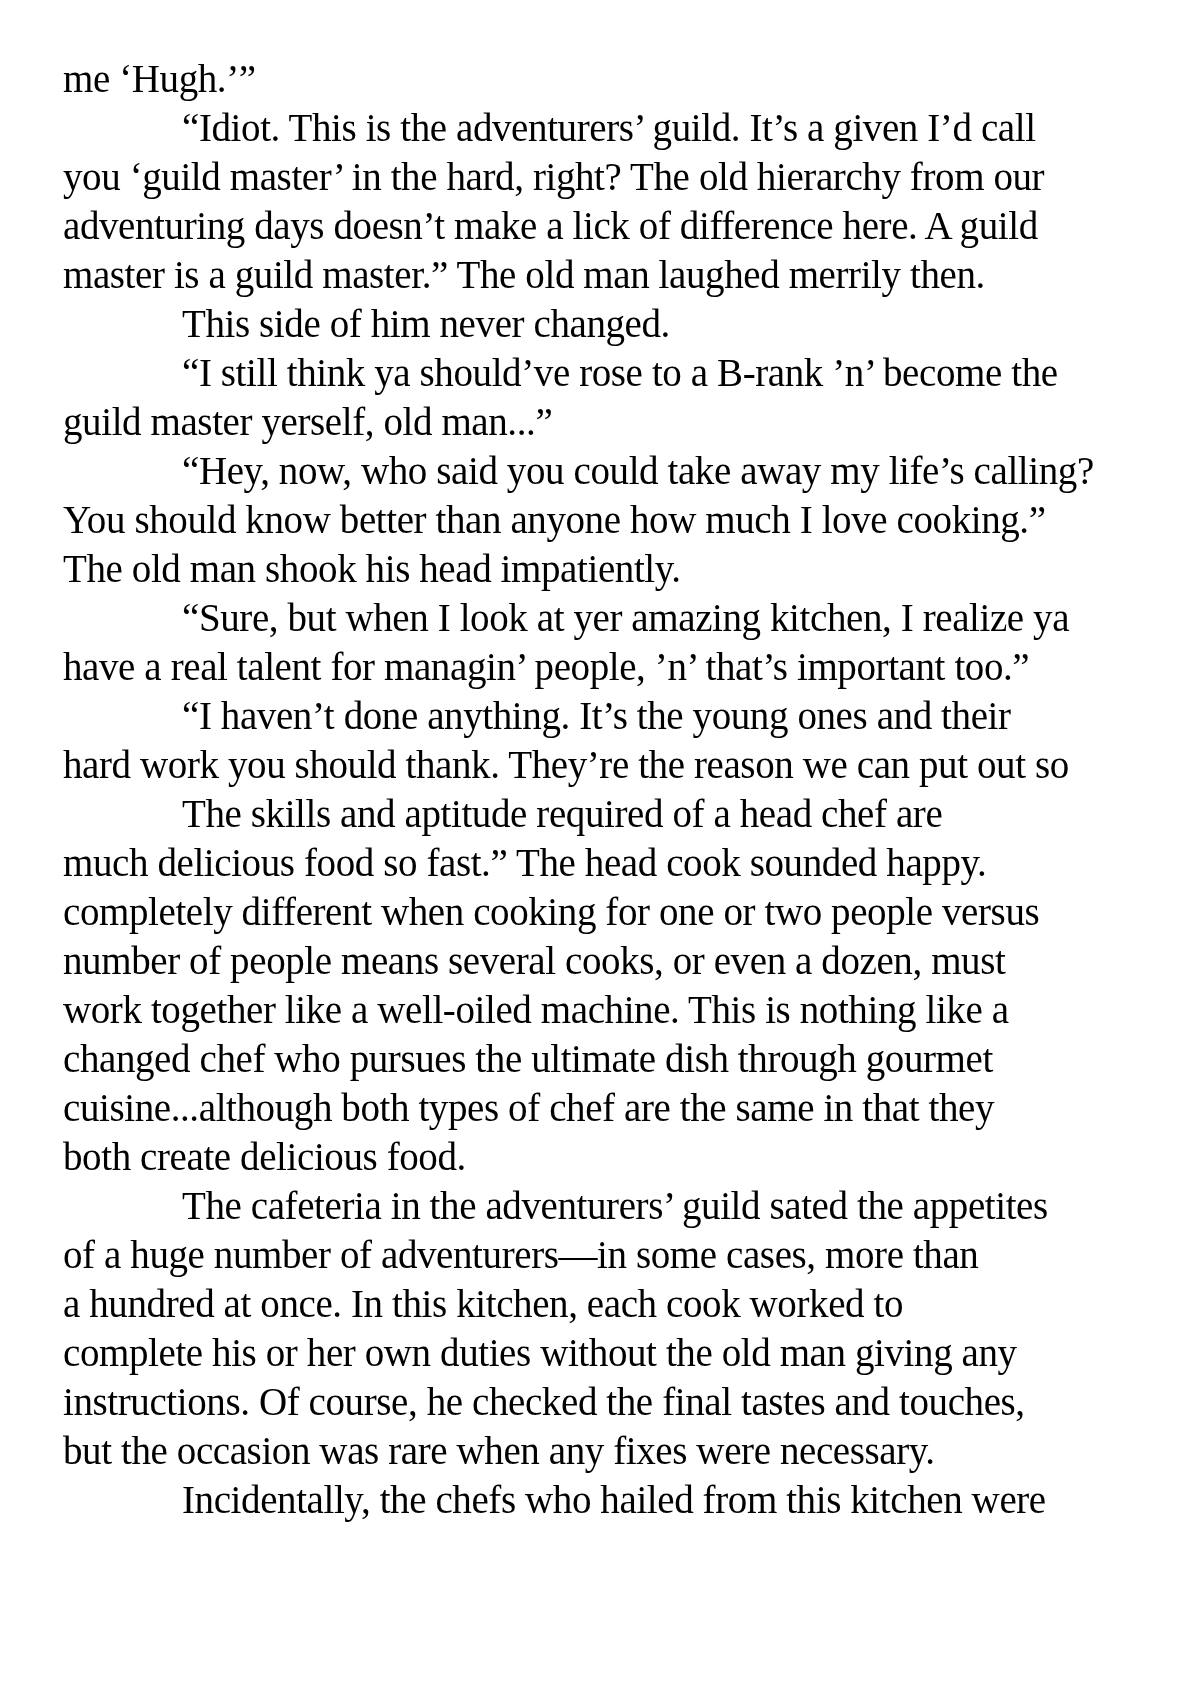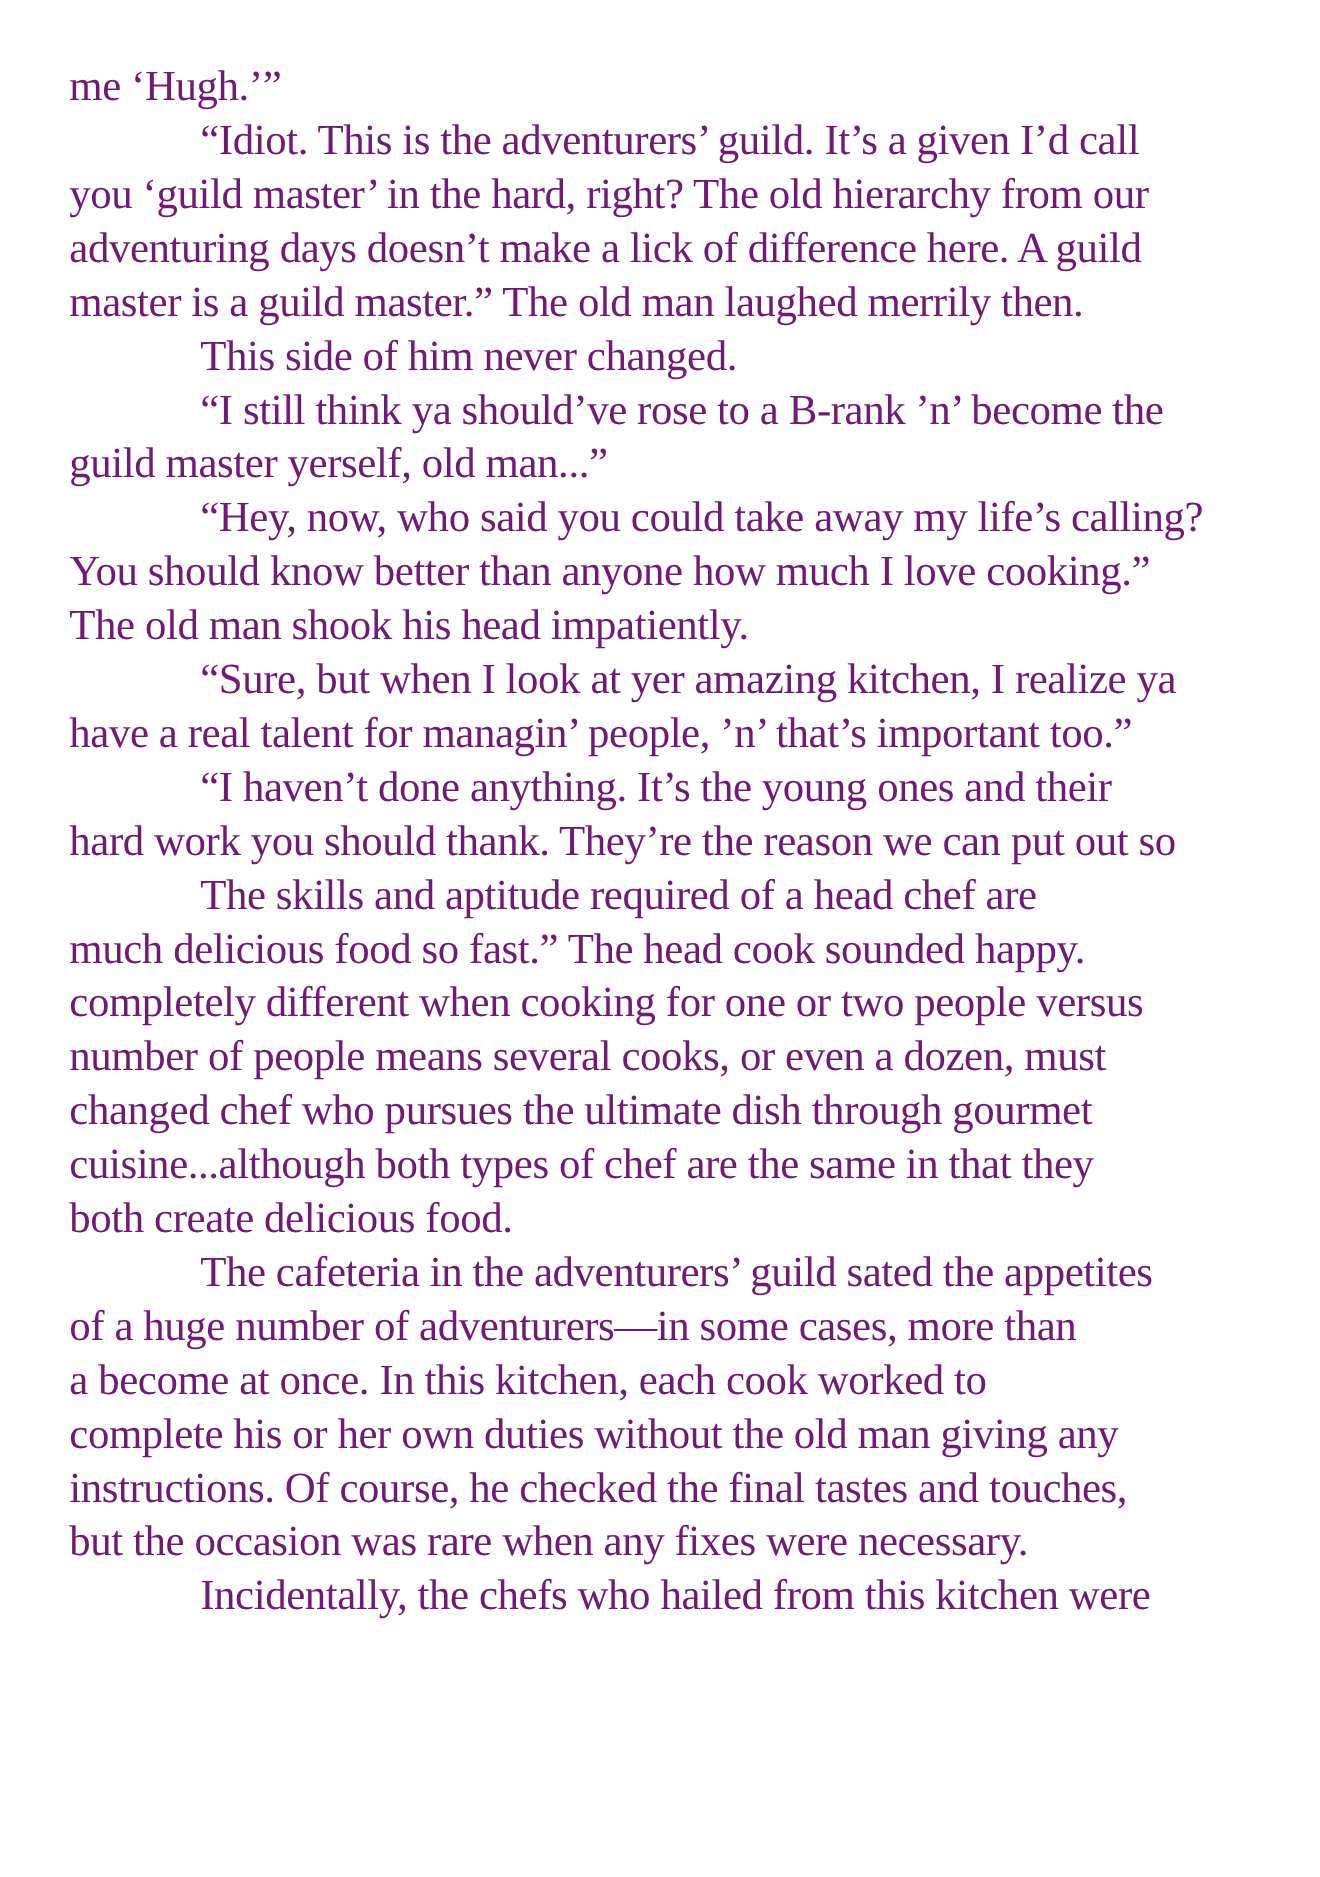--- a/index.html
+++ b/index.html
@@ -27,45 +27,46 @@
     white-space: pre;
   }
   .line.indent {
     padding-left: 119px;
     font-family: Liberation Serif, serif;
   }
 </style>
 </head>
 <body style="background: rgb(255, 255, 255);">
 
-<div class="page" style="color: #701a75;">
+<div class="page" style="color: #000000;">
   <div>
       <div class="line">me ‘Hugh.’”</div>
       <div class="line indent">“Idiot. This is the adventurers’ guild. It’s a given I’d call</div>
       <div class="line">you ‘guild master’ in the hard, right? The old hierarchy from our</div>
       <div class="line">adventuring days doesn’t make a lick of difference here. A guild</div>
       <div class="line">master is a guild master.” The old man laughed merrily then.</div>
       <div class="line indent">This side of him never changed.</div>
       <div class="line indent">“I still think ya should’ve rose to a B-rank ’n’ become the</div>
       <div class="line">guild master yerself, old man...”</div>
       <div class="line indent">“Hey, now, who said you could take away my life’s calling?</div>
       <div class="line">You should know better than anyone how much I love cooking.”</div>
       <div class="line">The old man shook his head impatiently.</div>
       <div class="line indent">“Sure, but when I look at yer amazing kitchen, I realize ya</div>
       <div class="line">have a real talent for managin’ people, ’n’ that’s important too.”</div>
       <div class="line indent">“I haven’t done anything. It’s the young ones and their</div>
       <div class="line">hard work you should thank. They’re the reason we can put out so</div>
       <div class="line indent">The skills and aptitude required of a head chef are</div>
       <div class="line">much delicious food so fast.” The head cook sounded happy.</div>
       <div class="line">completely different when cooking for one or two people versus</div>
       <div class="line">number of people means several cooks, or even a dozen, must</div>
+      <div class="line">work together like a well-oiled machine. This is nothing like a</div>
       <div class="line">changed chef who pursues the ultimate dish through gourmet</div>
       <div class="line">cuisine...although both types of chef are the same in that they</div>
       <div class="line">both create delicious food.</div>
       <div class="line indent">The cafeteria in the adventurers’ guild sated the appetites</div>
       <div class="line">of a huge number of adventurers—in some cases, more than</div>
-      <div class="line">a become at once. In this kitchen, each cook worked to</div>
+      <div class="line">a hundred at once. In this kitchen, each cook worked to</div>
       <div class="line">complete his or her own duties without the old man giving any</div>
       <div class="line">instructions. Of course, he checked the final tastes and touches,</div>
       <div class="line">but the occasion was rare when any fixes were necessary.</div>
       <div class="line indent">Incidentally, the chefs who hailed from this kitchen were</div>
     </div>
 </div>
 
 </body></html>

